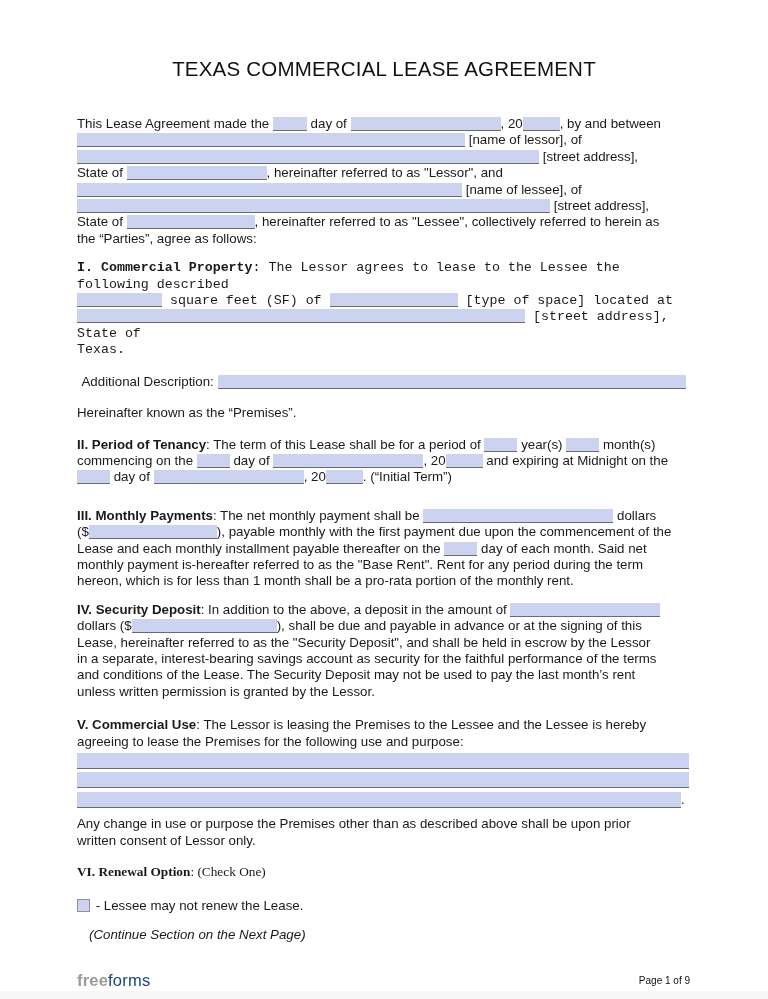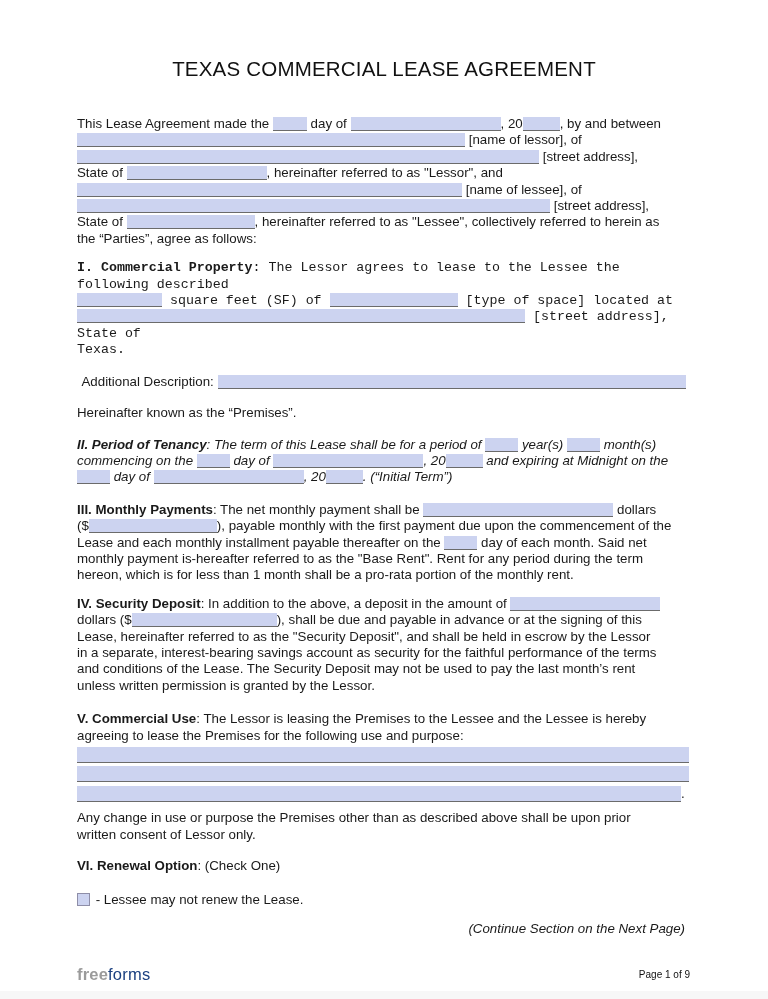--- a/index.html
+++ b/index.html
@@ -30,29 +30,29 @@
   .checkbox{
     display:inline-block;width:11px;height:11px;
     background:#ccd3f0;border:1px solid #8e8ea8;
     vertical-align:-2px;margin-right:2px;
   }
   
   .p-intro{margin-bottom:13px;}
   .p-sec1{margin-bottom:15px;font-family:Liberation Mono, monospace;}
   .p-additional-description{margin-bottom:15px;text-align:center;}
   .p-premises-note{margin-bottom:15px;}
-  .p-sec2{margin-bottom:16px;font-style:italic;}
+  .p-sec2{margin-bottom:22px;}
   .p-sec3{margin-bottom:12px;}
   .p-sec4{margin-bottom:17px;}
   .p-sec5{margin-bottom:8px;line-height:16.4px;}
   .p-sec5 .blank.tall{margin-top:3px;}
   .p-use-change{margin-bottom:15px;}
-  .p-sec6{margin-bottom:18px;}
+  .p-sec6{margin-bottom:18px;font-family:Liberation Serif, serif;}
   .p-renewal-option-1{margin-bottom:12px;}
-  .p-continue-note{text-align:right;margin:5px;}
+  .p-continue-note{text-align:left;margin:12px;}
   .footer{
     margin:28px 78px 0 77px;
     display:flex;justify-content:space-between;align-items:flex-start;
   }
   .brand{font-size:16.5px;letter-spacing:0.2px;}
   .brand-free{color:#9b9b9b;font-weight:600;}
   .brand-forms{color:#1b4080;font-weight:400;}
   .pagenum{font-size:10px;color:#111;padding-top:4px;}
   .page-edge{
     position:absolute;left:0;bottom:0;width:768px;height:8px;

